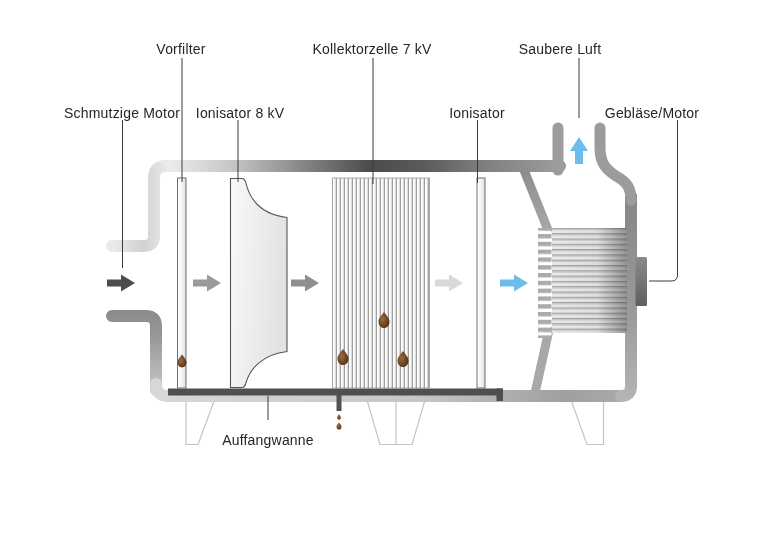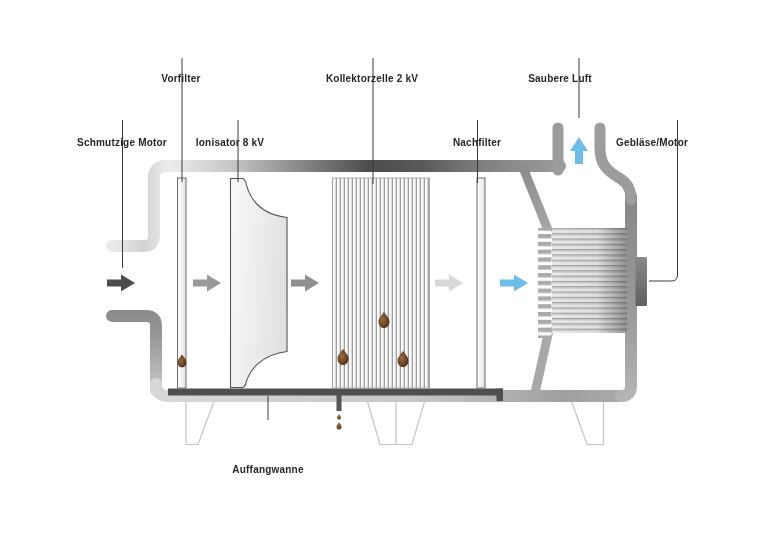--- a/index.html
+++ b/index.html
@@ -7,26 +7,25 @@
     position:relative;
     width:768px;height:543px;
     background:#ffffff;
     overflow:hidden;
     font-family:"Liberation Sans", sans-serif;
   }
   .stage svg{position:absolute;left:0;top:0;}
   .lbl{
     position:absolute;
     transform:translateX(-50%);
-    font-size:10px;
-    font-weight:700;
+    font-size:14px;
+    font-weight:400;
     letter-spacing:.2px;
     color:#262626;
     white-space:nowrap;
-    margin-top:32px;
   }
 </style>
 </head>
 <body>
 
 <div class="stage">
 <svg width="768" height="543" viewBox="0 0 768 543">
   <defs>
     <linearGradient id="topDuct" gradientUnits="userSpaceOnUse" x1="112" y1="0" x2="556" y2="0">
       <stop offset="0" stop-color="#eaeaea"></stop>
@@ -180,19 +179,19 @@
     <line x1="373" y1="58" x2="373" y2="184"></line>
     <line x1="477.5" y1="120" x2="477.5" y2="183"></line>
     <line x1="579" y1="58" x2="579" y2="118"></line>
     <path d="M677.5,120 V275 Q677.5,281 671.5,281 H649"></path>
     <line x1="268" y1="420" x2="268" y2="396"></line>
   </g>
 </svg>
 
   <div class="lbl" style="left:122px; top:105px">Schmutzige Motor</div>
   <div class="lbl" style="left:181px; top:41px">Vorfilter</div>
-  <div class="lbl" style="left:230px; top:105px">Ionisator 8 kV</div>
-  <div class="lbl" style="left:372px; top:41px">Kollektorzelle 2 kV</div>
-  <div class="lbl" style="left:477px; top:105px">Nachfilter</div>
+  <div class="lbl" style="left:240px; top:105px">Ionisator 8 kV</div>
+  <div class="lbl" style="left:372px; top:41px">Kollektorzelle 7 kV</div>
+  <div class="lbl" style="left:477px; top:105px">Ionisator</div>
   <div class="lbl" style="left:560px; top:41px">Saubere Luft</div>
   <div class="lbl" style="left:652px; top:105px">Gebläse/Motor</div>
   <div class="lbl" style="left:268px; top:432px">Auffangwanne</div>
 </div>
 
 </body></html>

